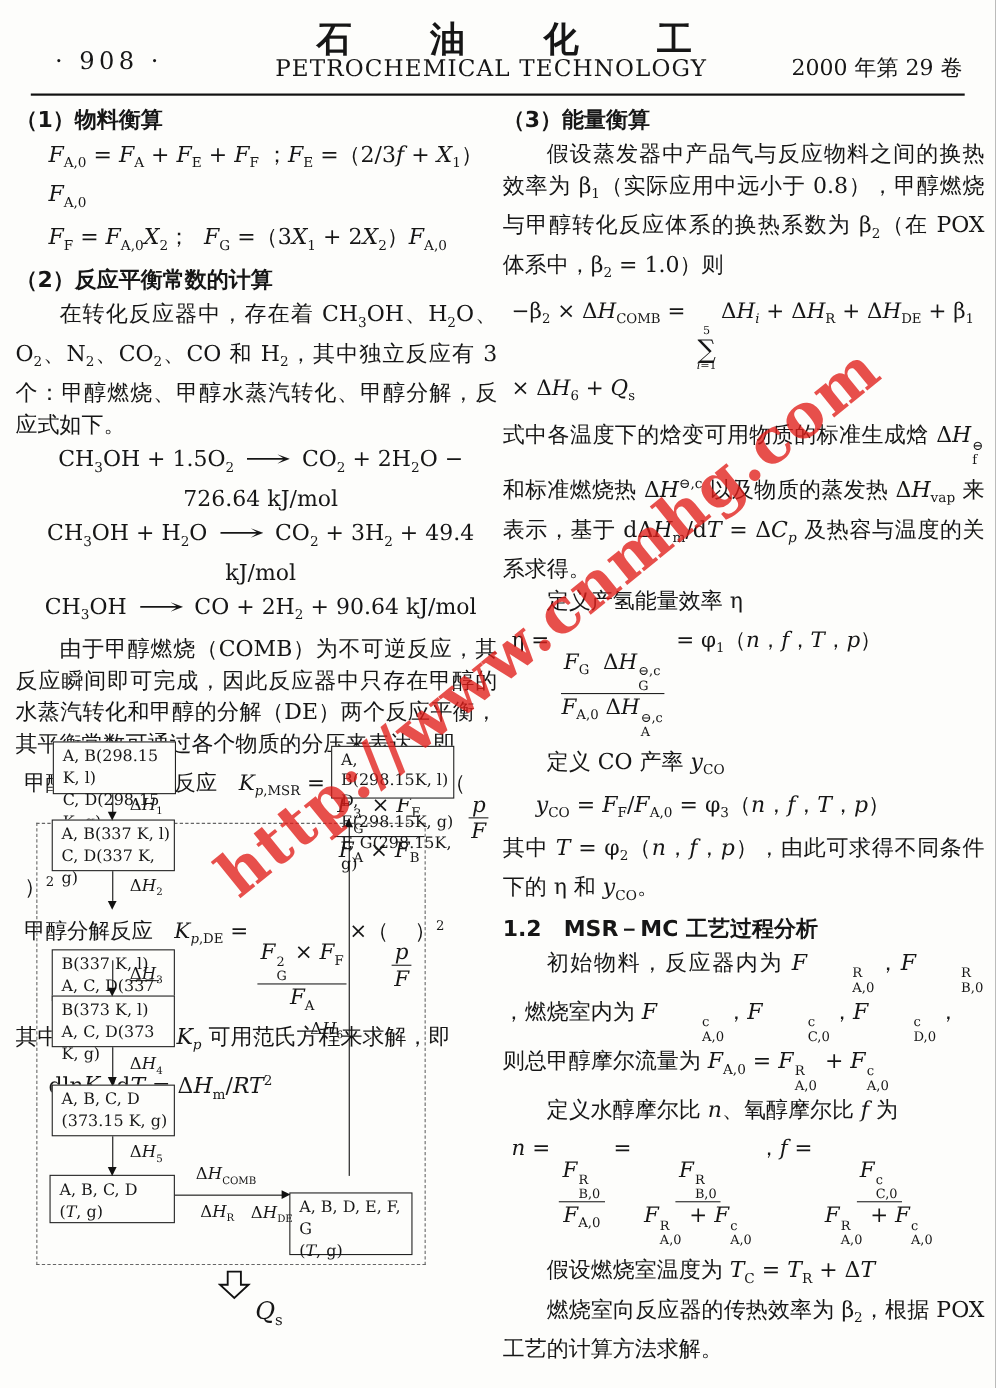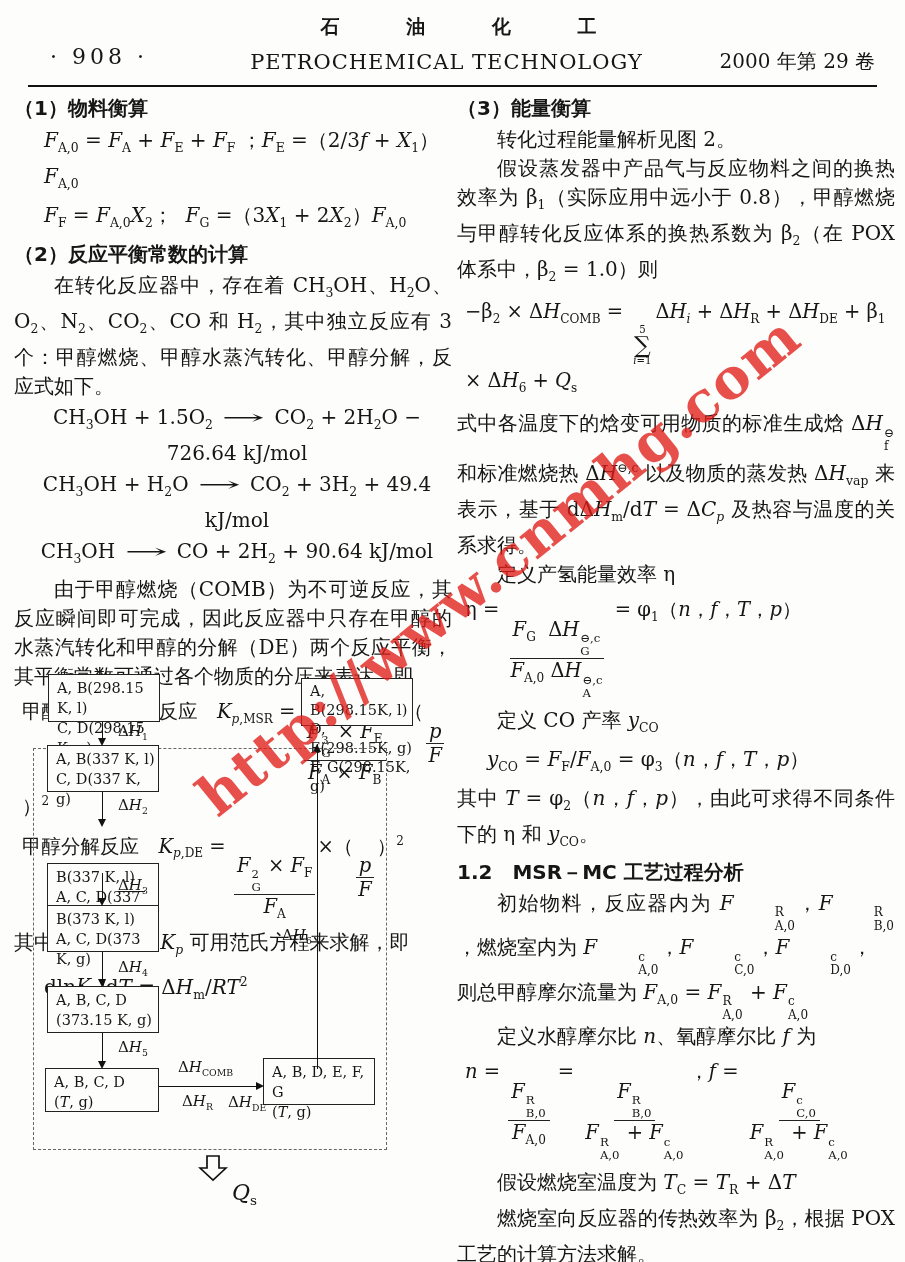--- a/index.html
+++ b/index.html
@@ -1,20 +1,20 @@
 <!DOCTYPE html>
 <html><head>
 <meta charset="utf-8">
 <style>
   html,body{margin:0;padding:0;background:#888;}
   .page{position:relative;width:905px;height:1262px;background:#fdfdfb;overflow:hidden;
         color:#161616;font-family:"DejaVu Serif","Liberation Serif",serif;}
   
   .pageno{position:absolute;left:50px;top:44px;font-size:22px;letter-spacing:4px;}
-  .jtitle-cn{position:absolute;left:0;right:0;top:14px;text-align:center;font-size:19px;
+  .jtitle-cn{position:absolute;left:0;right:0;top:14px;text-align:center;font-size:32px;
              font-weight:600;letter-spacing:30px;text-indent:30px;
              font-family:"DejaVu Sans","Liberation Sans",sans-serif;padding-left:12px;}
   .jtitle-en{position:absolute;left:0;right:12px;top:50px;text-align:center;font-size:21px;letter-spacing:1px;}
   .issue{position:absolute;right:30px;top:48px;font-size:20px;}
   .rule{position:absolute;left:28px;top:85px;width:849px;height:2px;background:#111;}
   
   .col{position:absolute;top:92px;width:438px;font-size:20px;line-height:29px;}
   .col-left{left:14px;}
   .col-right{left:457px;}
   .p{text-indent:2em;text-align:justify;margin:0;}
@@ -100,21 +100,20 @@
         </span>×（<span class="fr">
           <span class="nu"><i>p</i></span>
           <span class="de"><i>F</i></span>
         </span>）<sup>2</sup></p>
     <p class="pn">其中，平衡常数 <i>K<sub>p</sub></i> 可用范氏方程来求解，即</p>
     <p class="eq">dln<i>K<sub>p</sub></i>/d<i>T</i> = Δ<i>H</i><sub>m</sub>/<i>RT</i><sup>2</sup></p>
   </div>
 
   <div class="col col-right">
     <p class="h">（3）能量衡算</p>
-    <p class="p">转化过程能量解析见图 2。</p>
     <p class="p">假设蒸发器中产品气与反应物料之间的换热效率为 β<sub>1</sub>（实际应用中远小于 0.8），甲醇燃烧与甲醇转化反应体系的换热系数为 β<sub>2</sub>（在 POX 体系中，β<sub>2</sub> = 1.0）则</p>
     <p class="eqc">−β<sub>2</sub> × Δ<i>H</i><sub>COMB</sub> = <span class="sum">
           <span class="lim">5</span>
           <span class="sig">∑</span>
           <span class="lim"><i>i</i>=1</span>
         </span>Δ<i>H<sub>i</sub></i> + Δ<i>H</i><sub>R</sub> + Δ<i>H</i><sub>DE</sub> + β<sub>1</sub> × Δ<i>H</i><sub>6</sub> + <i>Q</i><sub>s</sub></p>
     <p class="pn">式中各温度下的焓变可用物质的标准生成焓 Δ<i>H</i><span class="ss">
           <span>⊖</span>
           <span>f</span>
         </span> 和标准燃烧热 Δ<i>H</i><sup>⊖,c</sup> 以及物质的蒸发热 Δ<i>H</i><sub>vap</sub> 来表示，基于 dΔ<i>H</i><sub>m</sub>/d<i>T</i> = Δ<i>C<sub>p</sub></i> 及热容与温度的关系求得。</p>
@@ -218,21 +217,21 @@
       <div>A, C, D(373 K, g)</div>
     </div>
     <div class="dbox" style="left:17px;top:324px;width:112px;height:47px;">
       <div>A, B, C, D</div>
       <div>(373.15 K, g)</div>
     </div>
     <div class="dbox" style="left:15px;top:406px;width:114px;height:44px;">
       <div>A, B, C, D</div>
       <div>(<i>T</i>, g)</div>
     </div>
-    <div class="dbox" style="left:233px;top:396px;width:112px;height:47px;">
+    <div class="dbox" style="left:233px;top:422px;width:112px;height:57px;">
       <div>A, B, D, E, F, G</div>
       <div>(<i>T</i>, g)</div>
     </div>
 
     <div class="vline" style="left:72px;top:60px;height:17px;"></div>
     <div class="tri-d" style="left:68px;top:76px;"></div>
     <div class="vline" style="left:72px;top:130px;height:27px;"></div>
     <div class="tri-d" style="left:68px;top:157px;"></div>
     <div class="vline" style="left:72px;top:211px;height:25px;"></div>
     <div class="tri-d" style="left:68px;top:236px;"></div>

